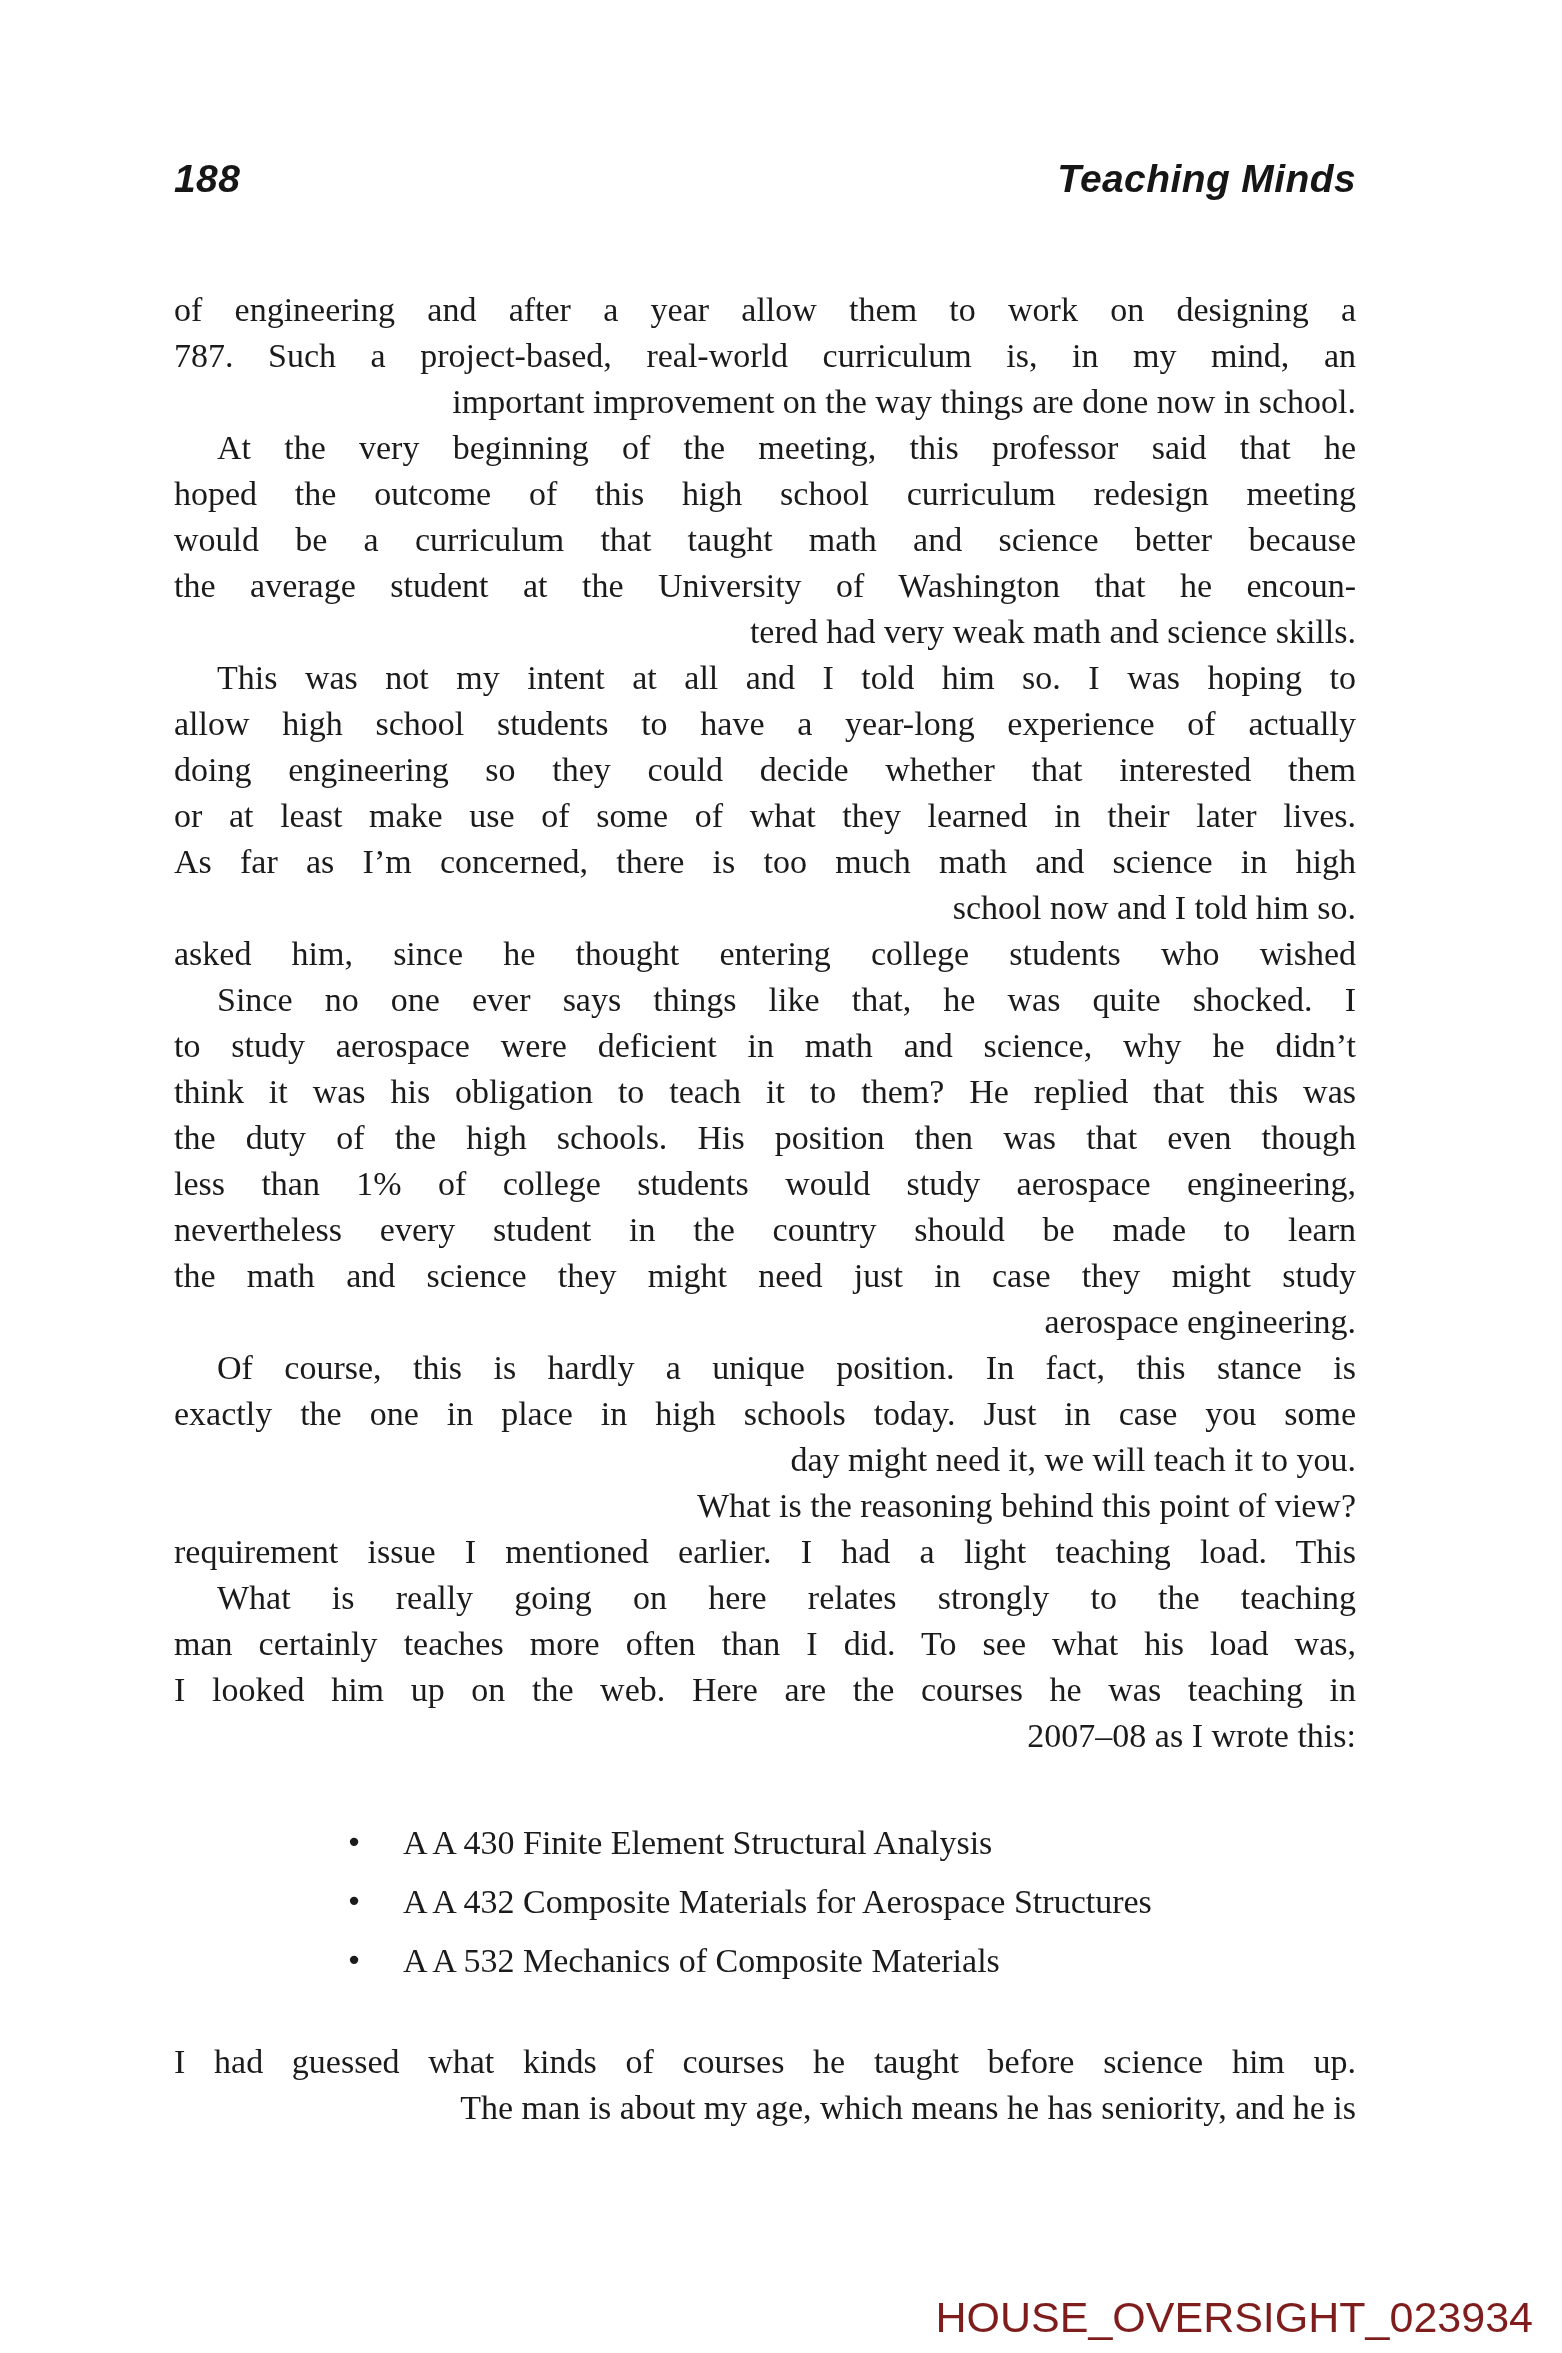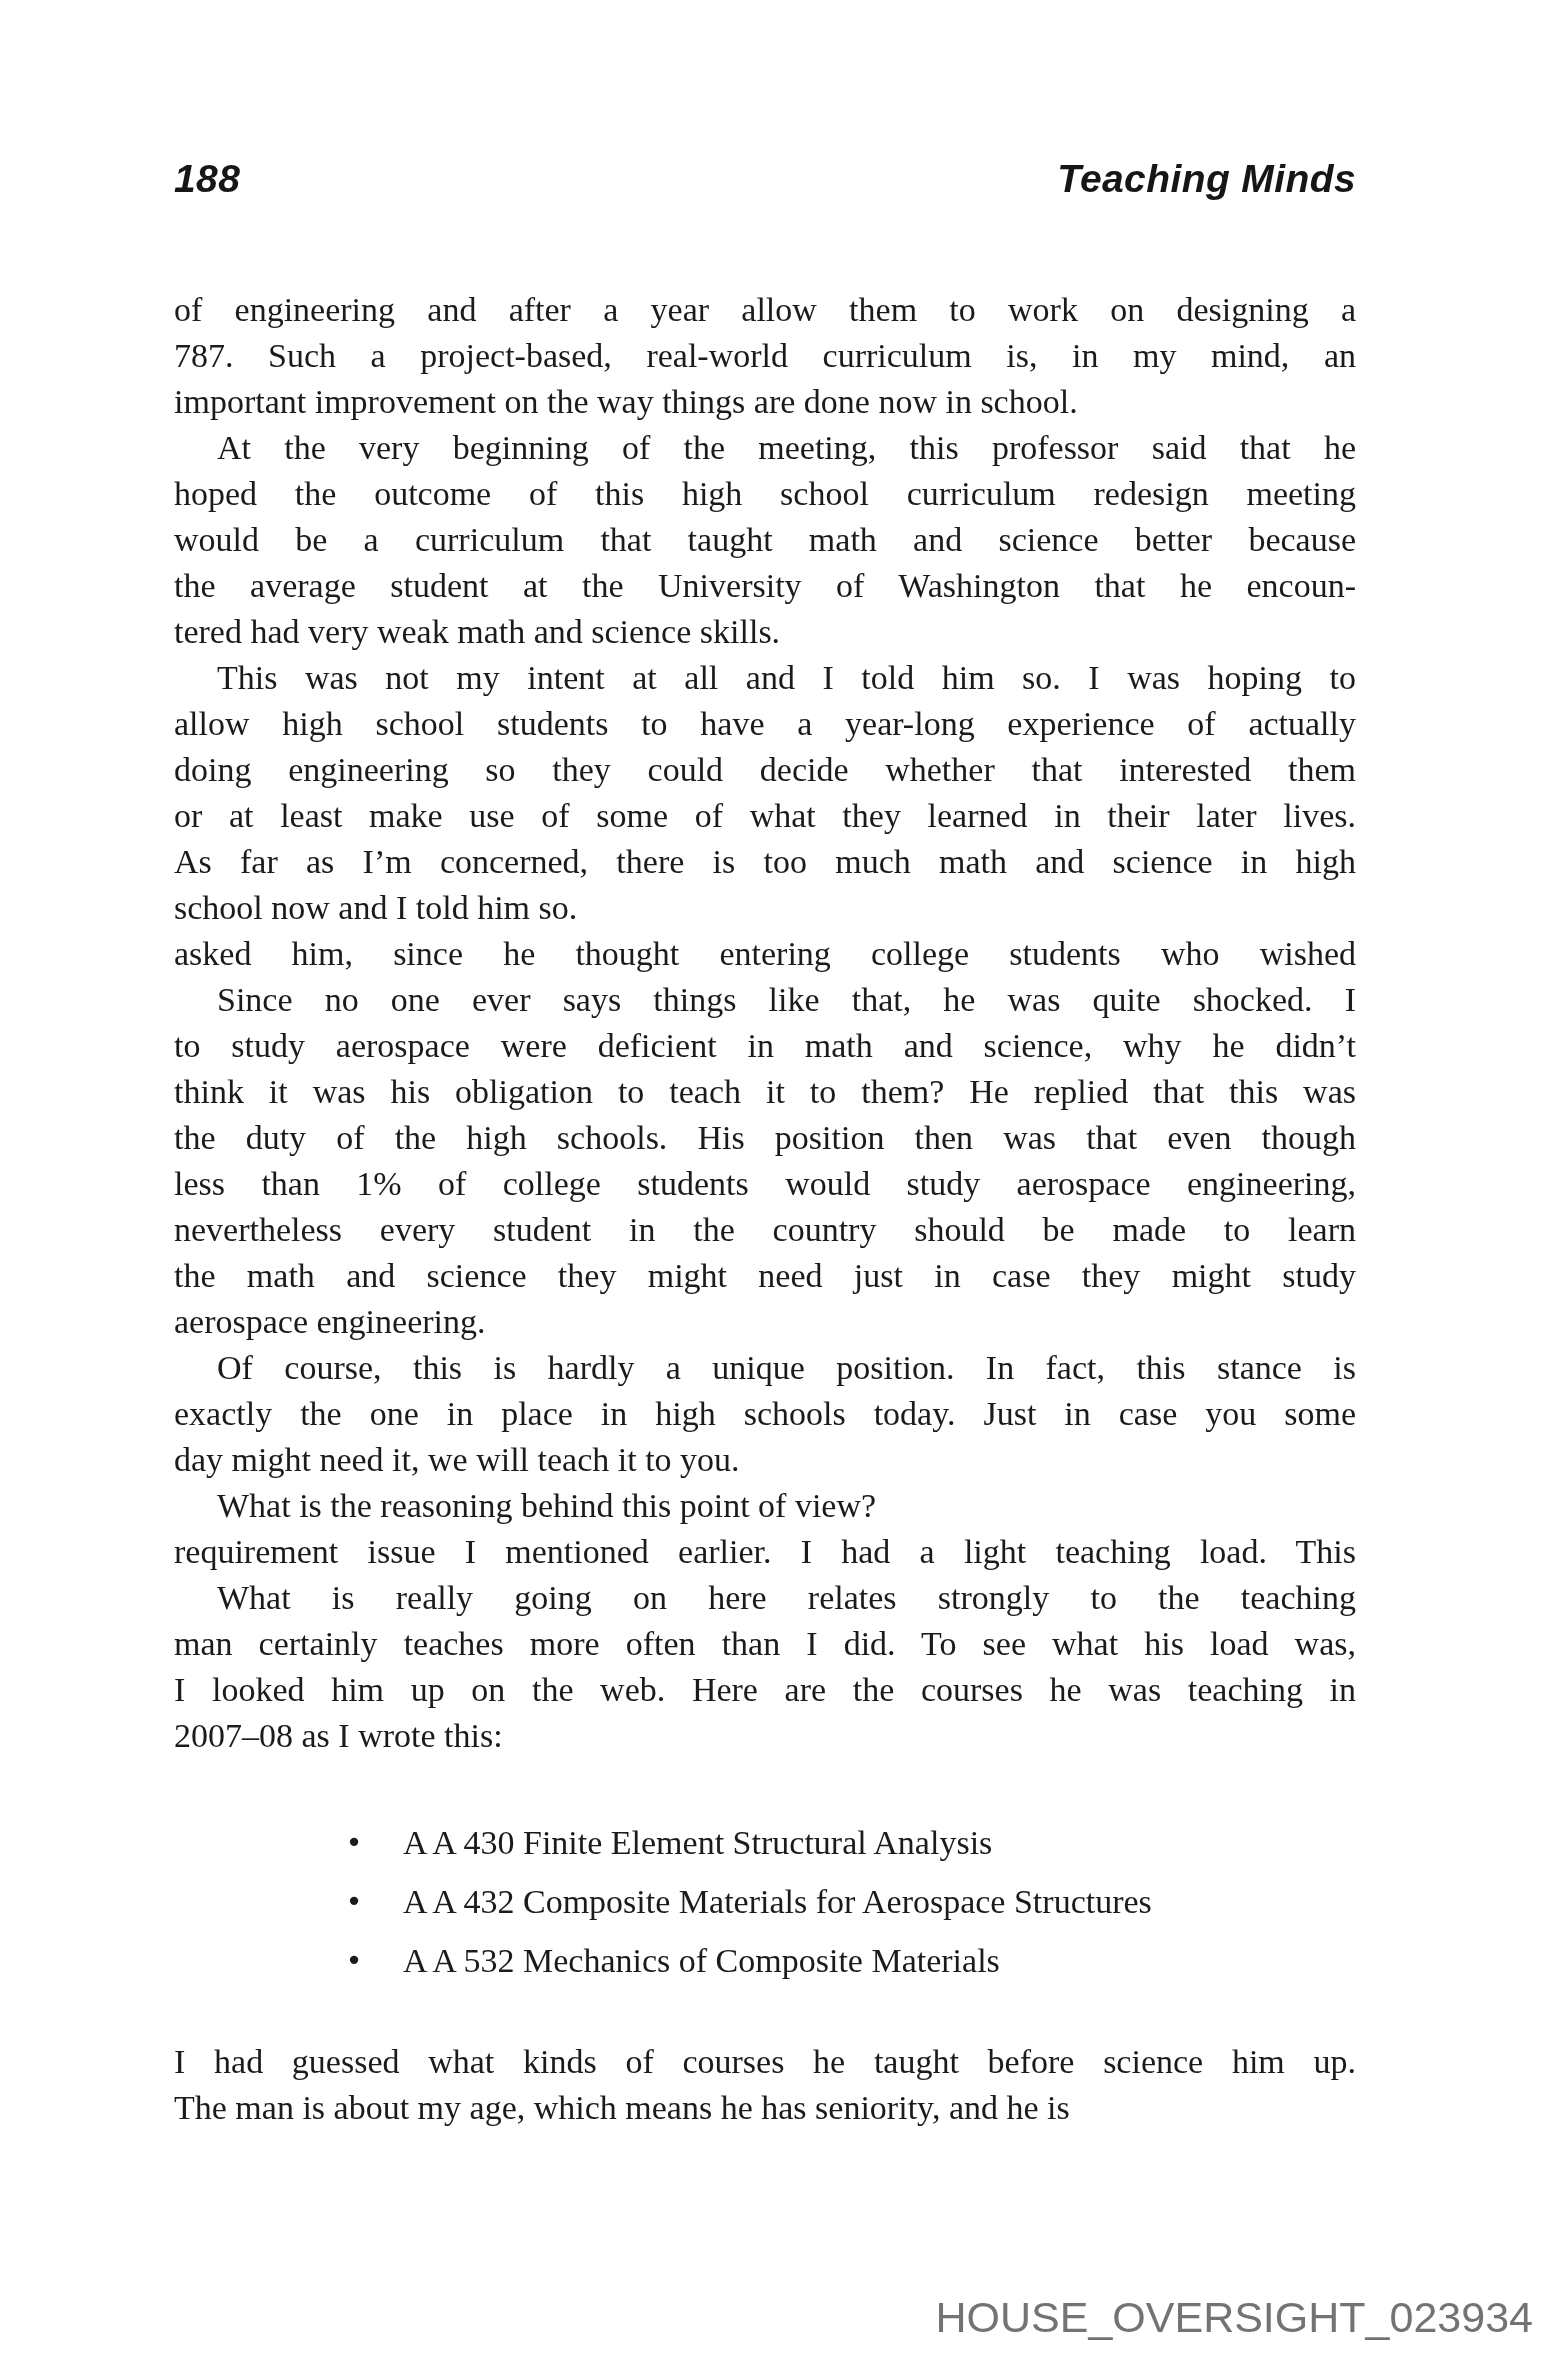--- a/index.html
+++ b/index.html
@@ -46,21 +46,21 @@
     height: 46px;
     line-height: 46px;
     overflow: hidden;
     white-space: normal;
   }
   .line.just {
     text-align: justify;
     text-align-last: justify;
     -moz-text-align-last: justify;
   }
-  .line.last { text-align: left; }
+  .line.last { text-align: right; }
   .line.indent { text-indent: 43px; }
   .bullets {
     margin-top: 54px;
     margin-bottom: 49px;
     padding-left: 168px;
   }
   .bullet-item {
     position: relative;
     height: 59px;
     line-height: 59px;
@@ -74,21 +74,21 @@
     line-height: 59px;
     font-family: "DejaVu Sans", sans-serif;
   }
   .bates {
     position: absolute;
     right: 29px;
     bottom: 13.6px;
     font-family: "Liberation Sans", sans-serif;
     font-size: 43px;
     line-height: 46px;
-    color: #737373;
+    color: #7f1d1d;
     letter-spacing: 0px;
   }
 </style>
 </head>
 <body>
 
 <div class="page">
 
   <div class="running-head">
     <span>188</span>

